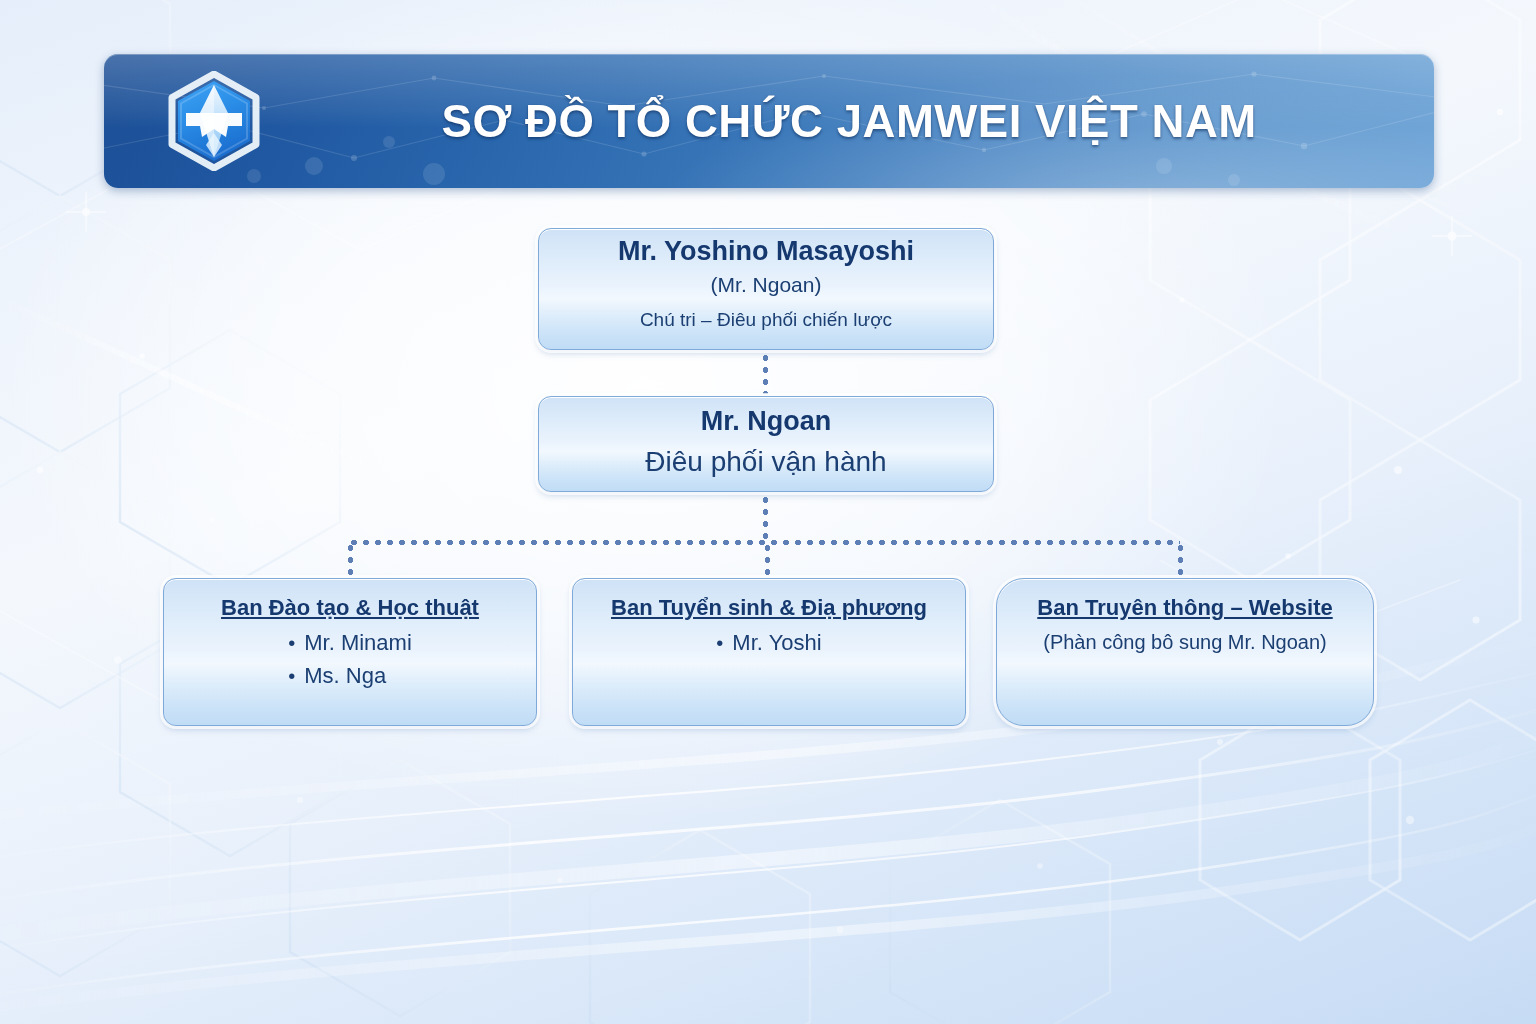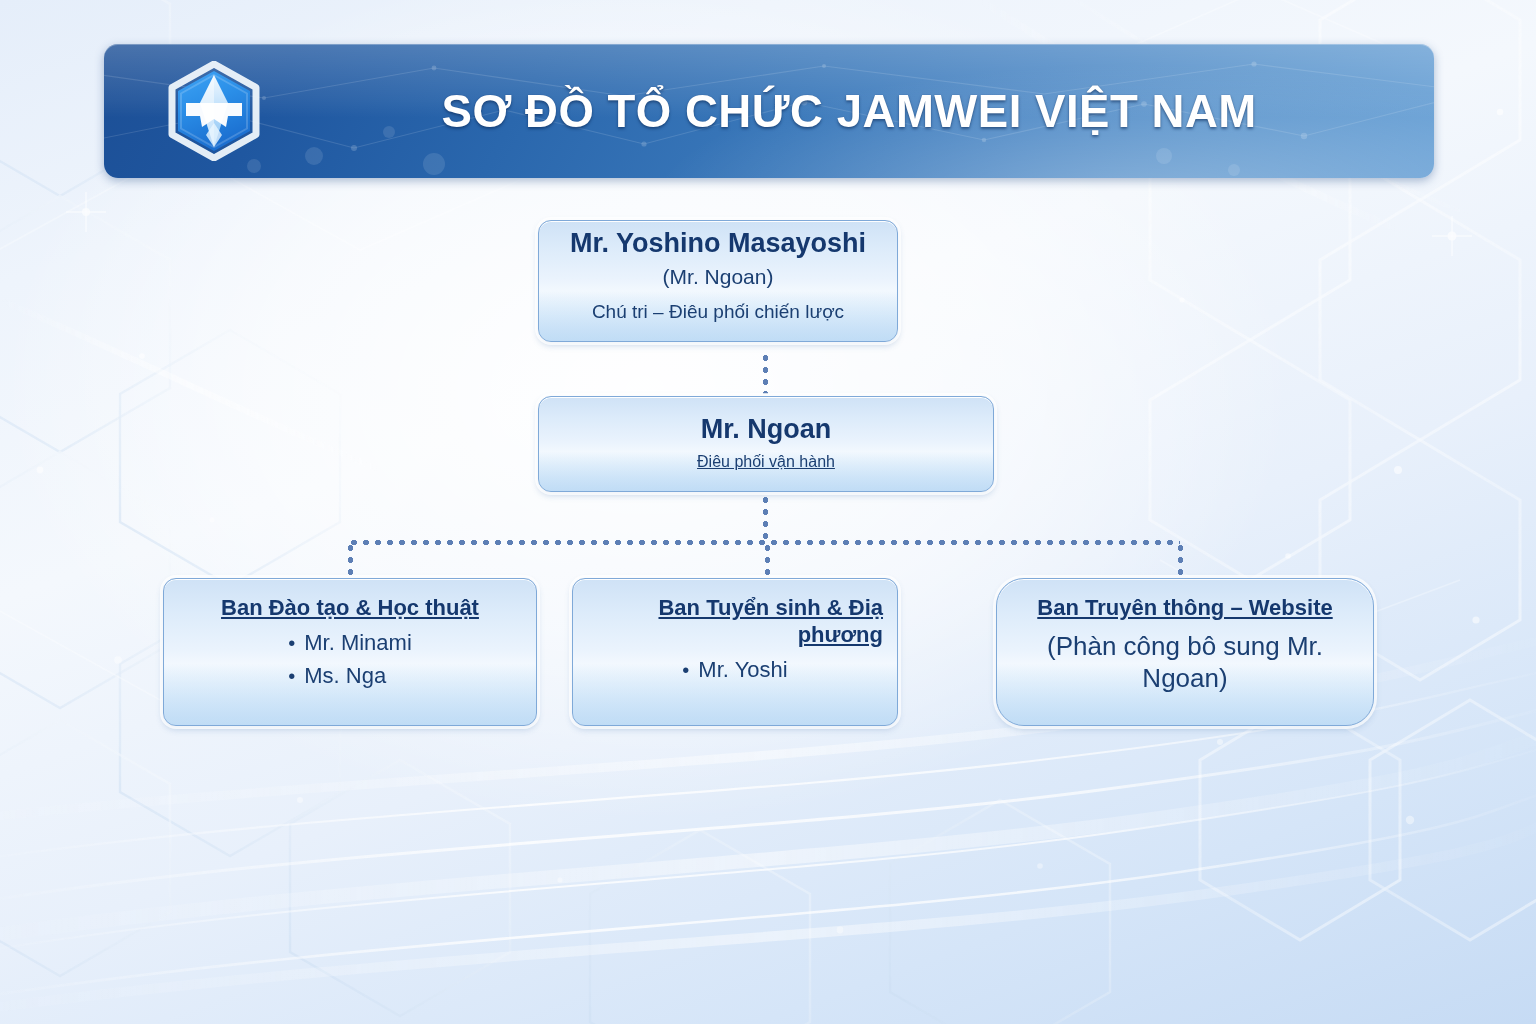--- a/index.html
+++ b/index.html
@@ -25,21 +25,21 @@
   .bg-layer { position: absolute; inset: 0; pointer-events: none; }
 
   .bg-hex { opacity: 0.55; }
   .bg-streaks { opacity: 0.85; }
   .bg-sparkle { opacity: 0.75; }
 
   
   #banner {
     position: absolute;
     left: 104px;
-    top: 44px;
+    top: 54px;
     width: 1330px;
     height: 134px;
     border-radius: 14px;
     background:
       linear-gradient(118deg,
         #1c4f96 0%,
         #1f57a0 14%,
         #2a67ad 32%,
         #3a78ba 52%,
         #4a86c4 68%,
@@ -143,34 +143,34 @@
     color: #15386e;
     line-height: 1.22;
   }
   .node-sub {
     color: #1b3f72;
     line-height: 1.34;
   }
 
   
   #node-top {
-    left: 538px; top: 220px; width: 360px; height: 122px;
+    left: 538px; top: 228px; width: 456px; height: 122px;
     padding: 0 14px 10px;
   }
   #node-top .node-title { font-size: 27px; margin-bottom: 3px; }
   #node-top .node-sub { font-size: 21px; }
   #node-top .node-sub.role { font-size: 19px; margin-top: 8px; }
 
   
   #node-second {
     left: 538px; top: 396px; width: 456px; height: 96px;
     padding: 6px 14px 8px;
   }
   #node-second .node-title { font-size: 27px; margin-bottom: 5px; }
-  #node-second .node-sub { font-size: 16px; text-decoration: underline; }
+  #node-second .node-sub { font-size: 28px; }
 
   
   .leaf {
     top: 578px;
     height: 148px;
     padding: 16px 14px 10px;
     justify-content: flex-start;
   }
   .leaf .node-title { font-size: 22px; margin-bottom: 8px; text-decoration: underline; }
   .leaf .bullets {
@@ -186,24 +186,24 @@
     line-height: 1.2;
     display: flex;
     align-items: baseline;
     gap: 9px;
   }
   .leaf .bullets li .dot {
     font-size: 20px;
     line-height: 1;
     color: #1b3f72;
   }
-  .leaf .note { font-size: 26px; color: #1b3f72; line-height: 1.25; text-align: center; }
+  .leaf .note { font-size: 20px; color: #1b3f72; line-height: 1.25; text-align: center; }
 
   #node-leaf-0 { left: 163px; width: 374px; }
-  #node-leaf-1 { left: 572px; width: 326px; text-align: right; }
+  #node-leaf-1 { left: 572px; width: 394px; }
   #node-leaf-2 { left: 996px; width: 378px; border-radius: 28px; }
 
   
   .conn { position: absolute; pointer-events: none; }
   .conn-v {
     width: 5px;
     background-image: radial-gradient(circle, #5d7fb5 45%, rgba(93,127,181,0) 47%);
     background-size: 5px 12px;
     background-repeat: repeat-y;
   }

